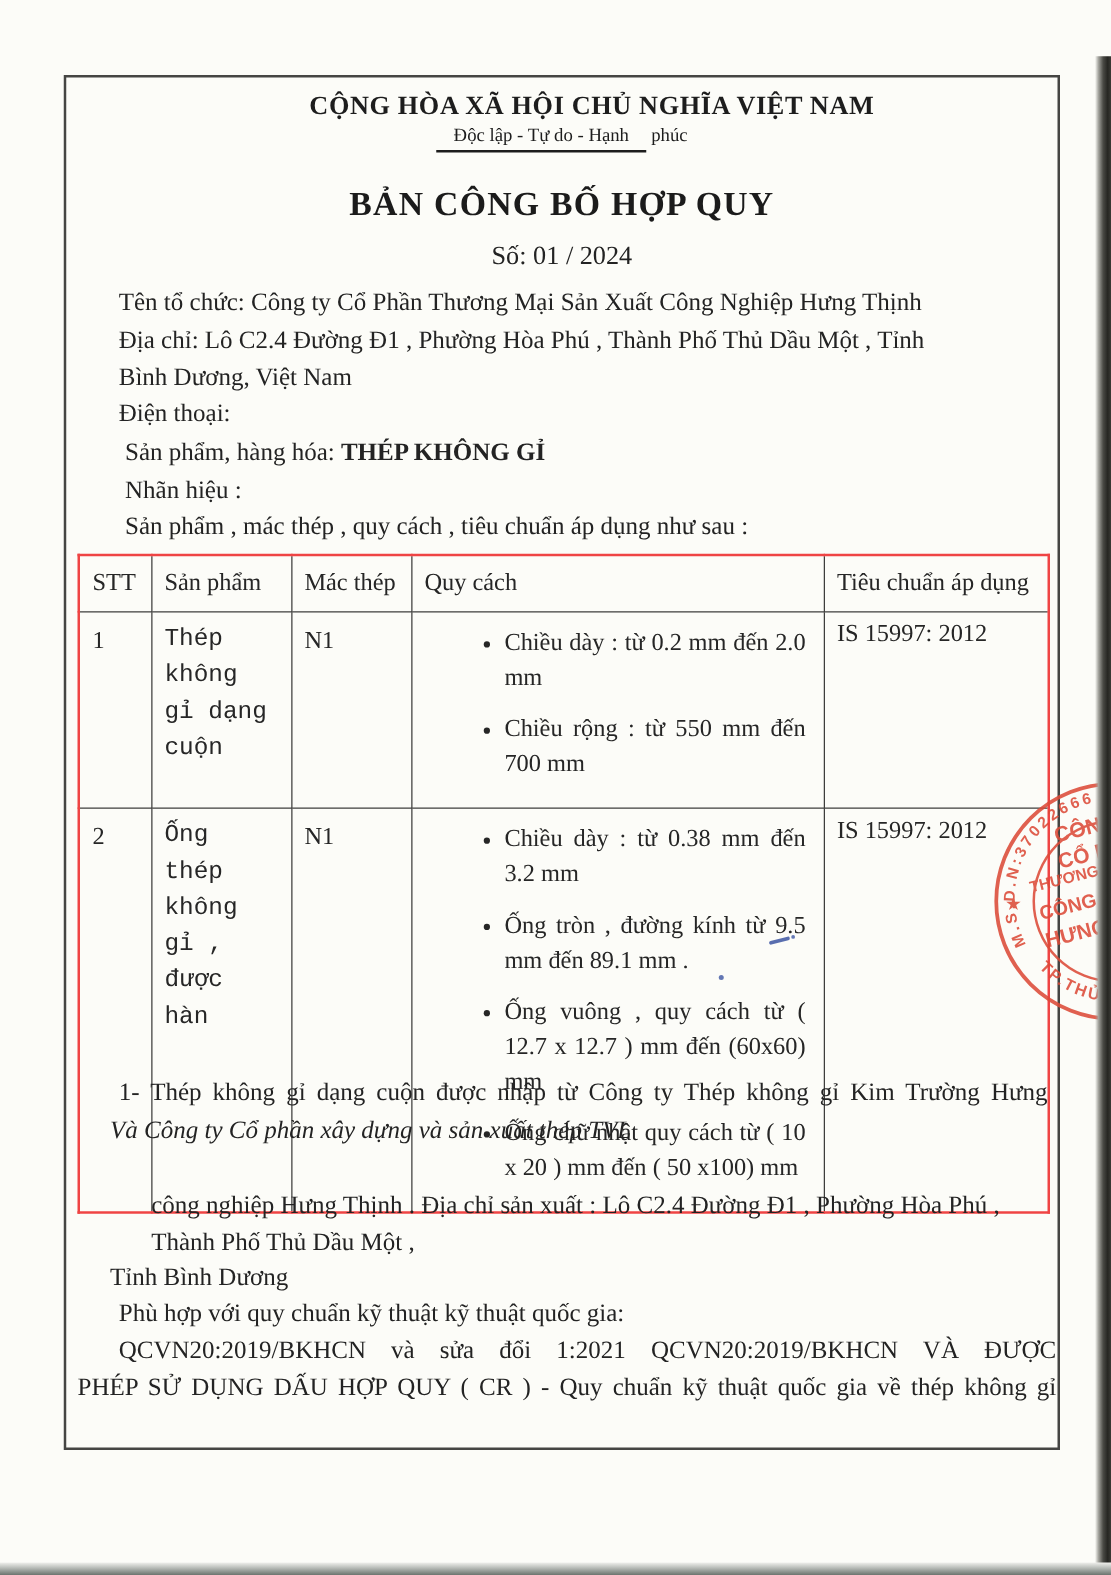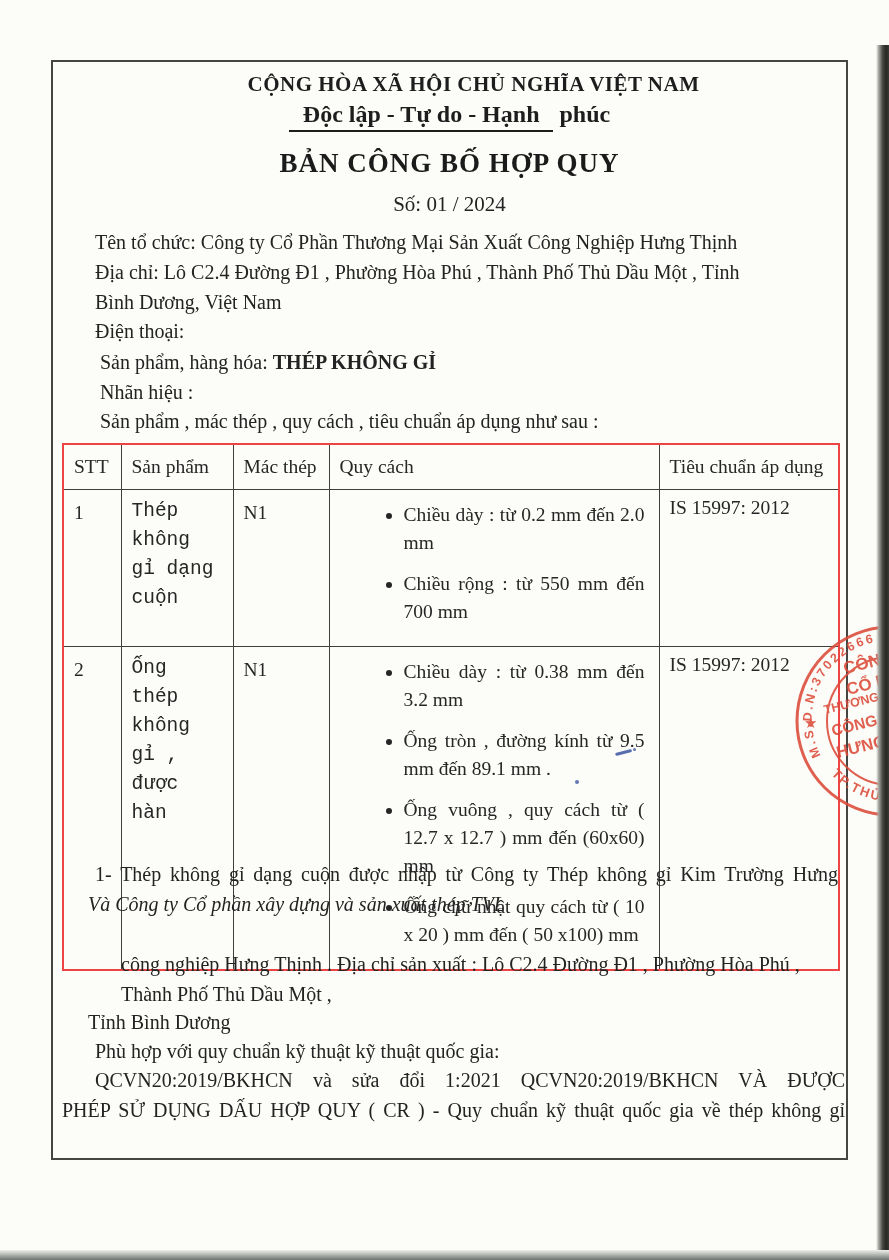--- a/index.html
+++ b/index.html
@@ -9,21 +9,21 @@
     font-family:"Liberation Serif","DejaVu Serif",serif;
     color:#232323;
   }
   .doc-box {
     position:absolute; left:51px; top:60px; width:797px; height:1100px;
     border:2px solid #454543; box-sizing:border-box; background:transparent;
   }
   .abs { position:absolute; white-space:nowrap; }
   .centered { left:51px; width:797px; text-align:center; white-space:nowrap; }
   .republic  { top:72px;  font-size:21px; font-weight:bold; letter-spacing:.5px; color:#1d1d1d;margin-left:24px; }
-  .motto     { top:101px; font-size:24px; font-weight:bold; color:#1d1d1d;text-align:center; }
+  .motto     { top:101px; font-size:15px; font-weight:normal; color:#1d1d1d;text-align:center; }
   .motto-underline { border-bottom:2px solid #1d1d1d; padding:0 14px 3px 14px; }
   .doc-title { top:148px; font-size:27px; font-weight:bold; letter-spacing:1px; color:#1b1b1b; }
   .doc-number{ top:192px; font-size:21px; }
   .bodyline  { font-size:20px; line-height:26px; }
   .bold      { font-weight:bold; }
   .justify-last { text-align:justify; text-align-last:justify; white-space:normal; }
 
   table.spec {
     position:absolute; left:62px; top:443px; width:776px;
     border-collapse:collapse; table-layout:fixed;

